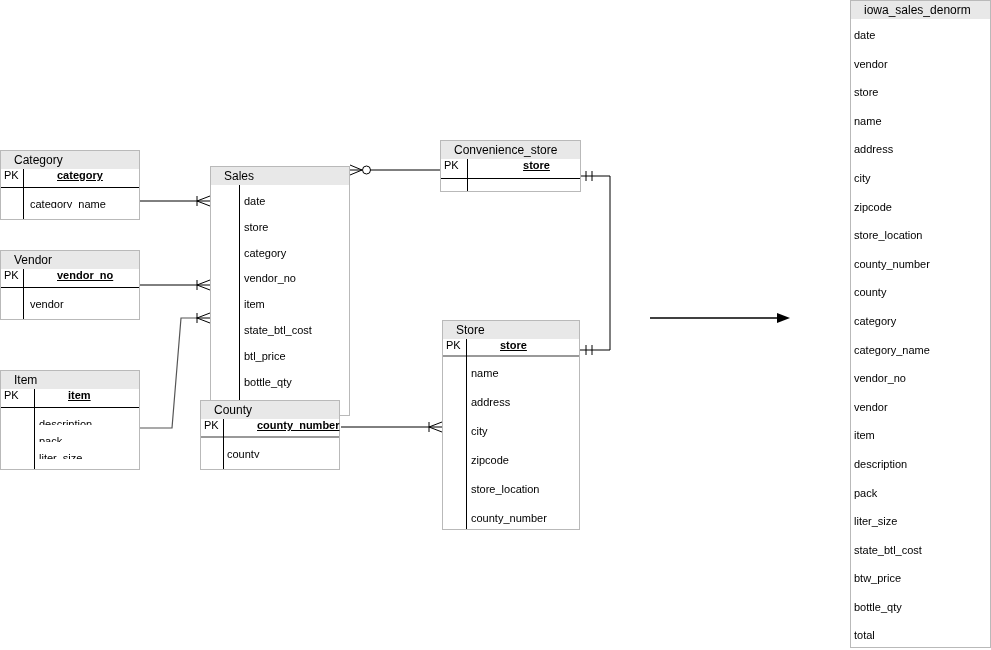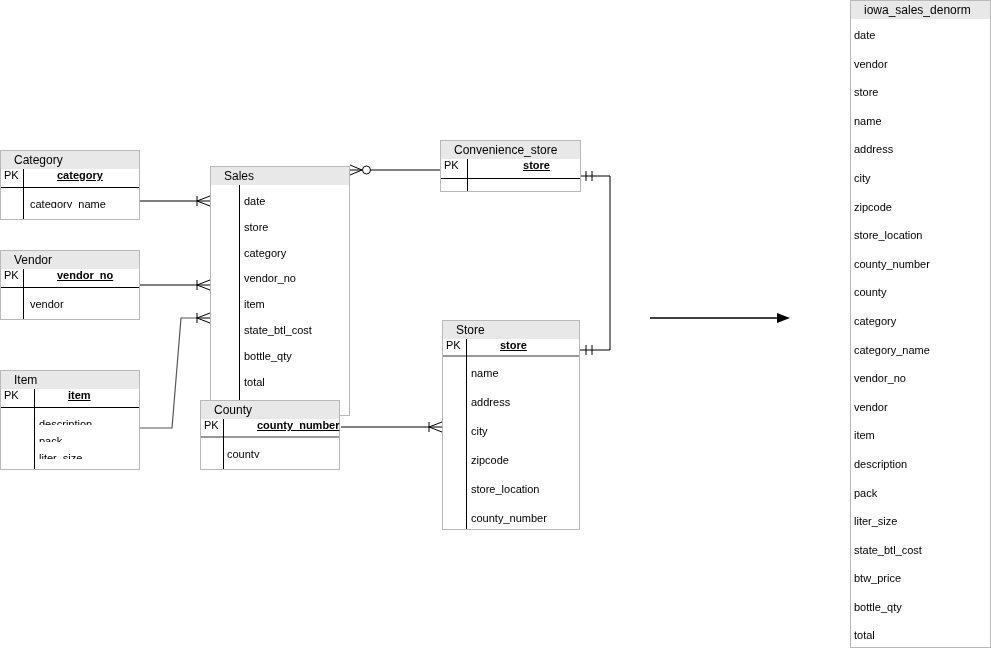--- a/index.html
+++ b/index.html
@@ -66,20 +66,21 @@
 
   <div class="entity" style="left:210px;top:130px;width:140px;height:250px;margin-top:36px;--pkw:28px;--rowh:25.8px;--fpad:5px;">
     <div class="ehead">Sales</div>
     <div class="rows">
         <div class="row">date</div>
         <div class="row">store</div>
         <div class="row">category</div>
         <div class="row">vendor_no</div>
         <div class="row">item</div>
         <div class="row">state_btl_cost</div>
+        <div class="row">btl_price</div>
         <div class="row">bottle_qty</div>
         <div class="row">total</div>
       </div>
     <div class="pkline"></div>
   </div>
 
   <div class="entity pk-center" style="left:440px;top:140px;width:141px;height:52px;--pkw:26px;--pkh:20px;">
     <div class="ehead">Convenience_store</div>
     <div class="pkrow sep-black">
       <div class="pklabel">PK</div>

